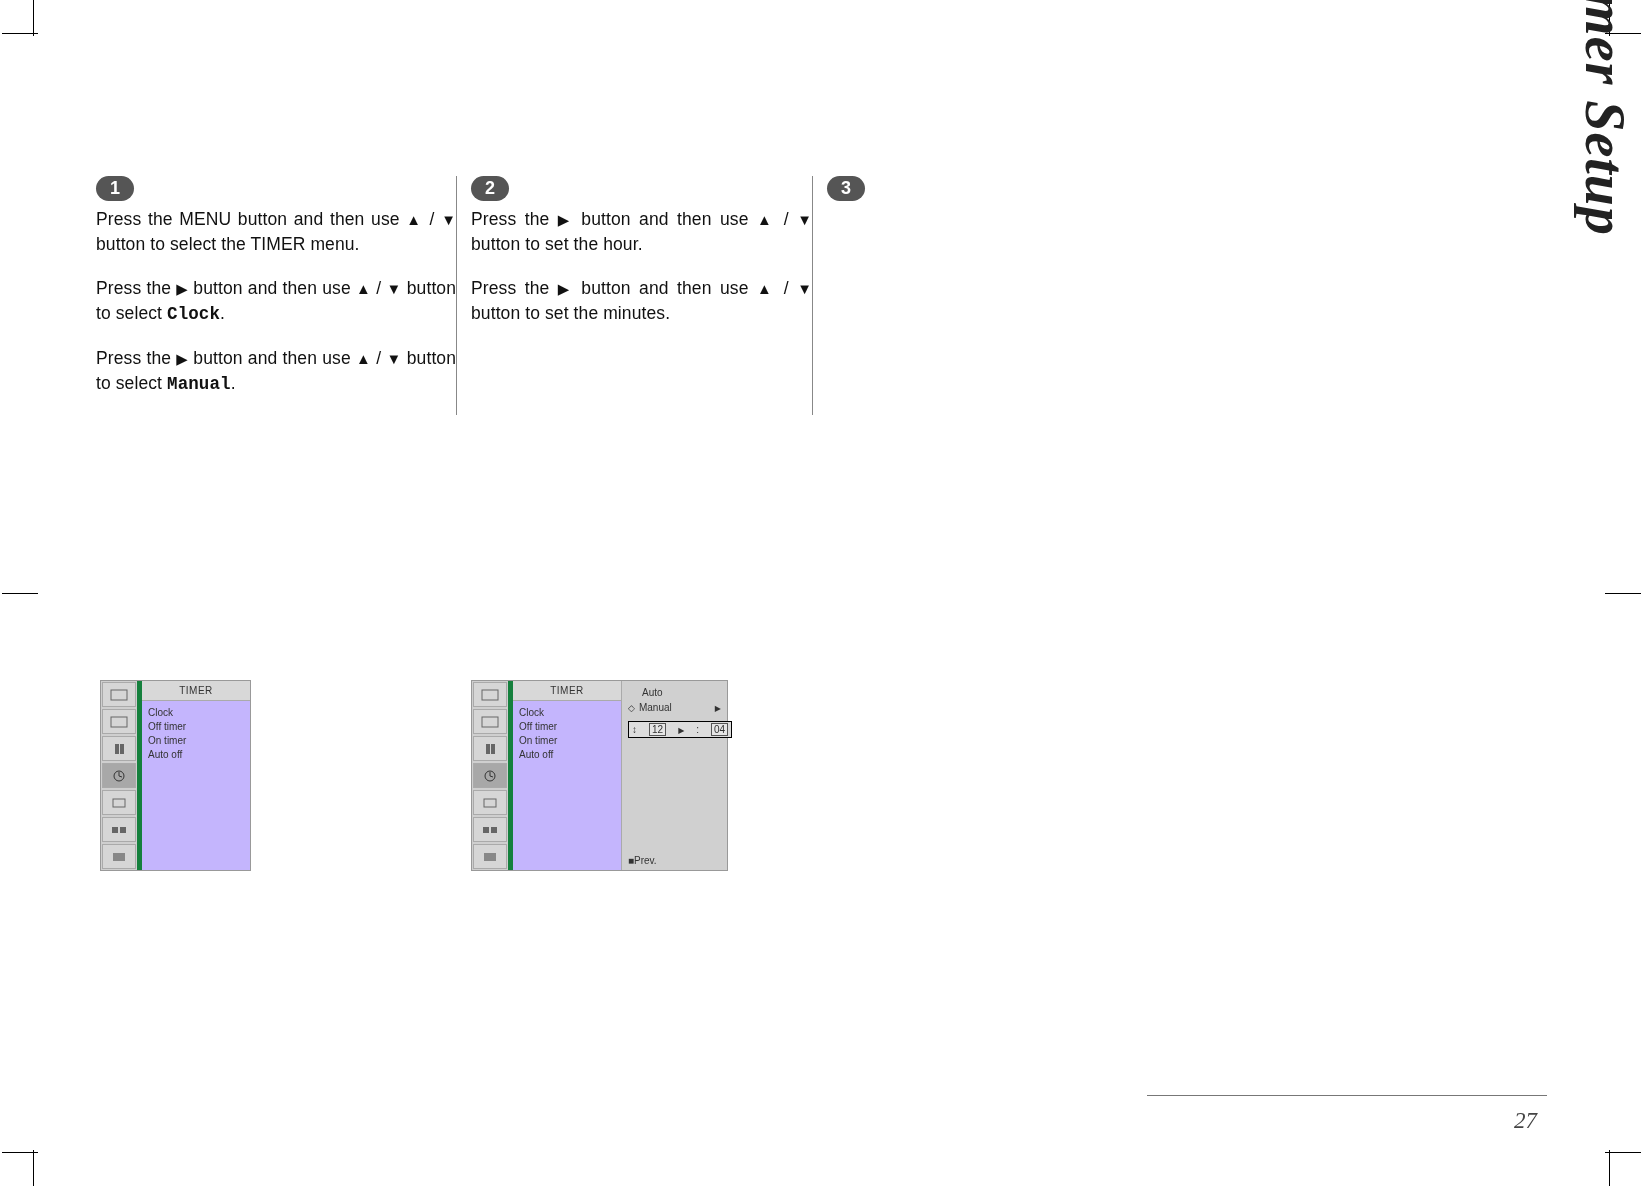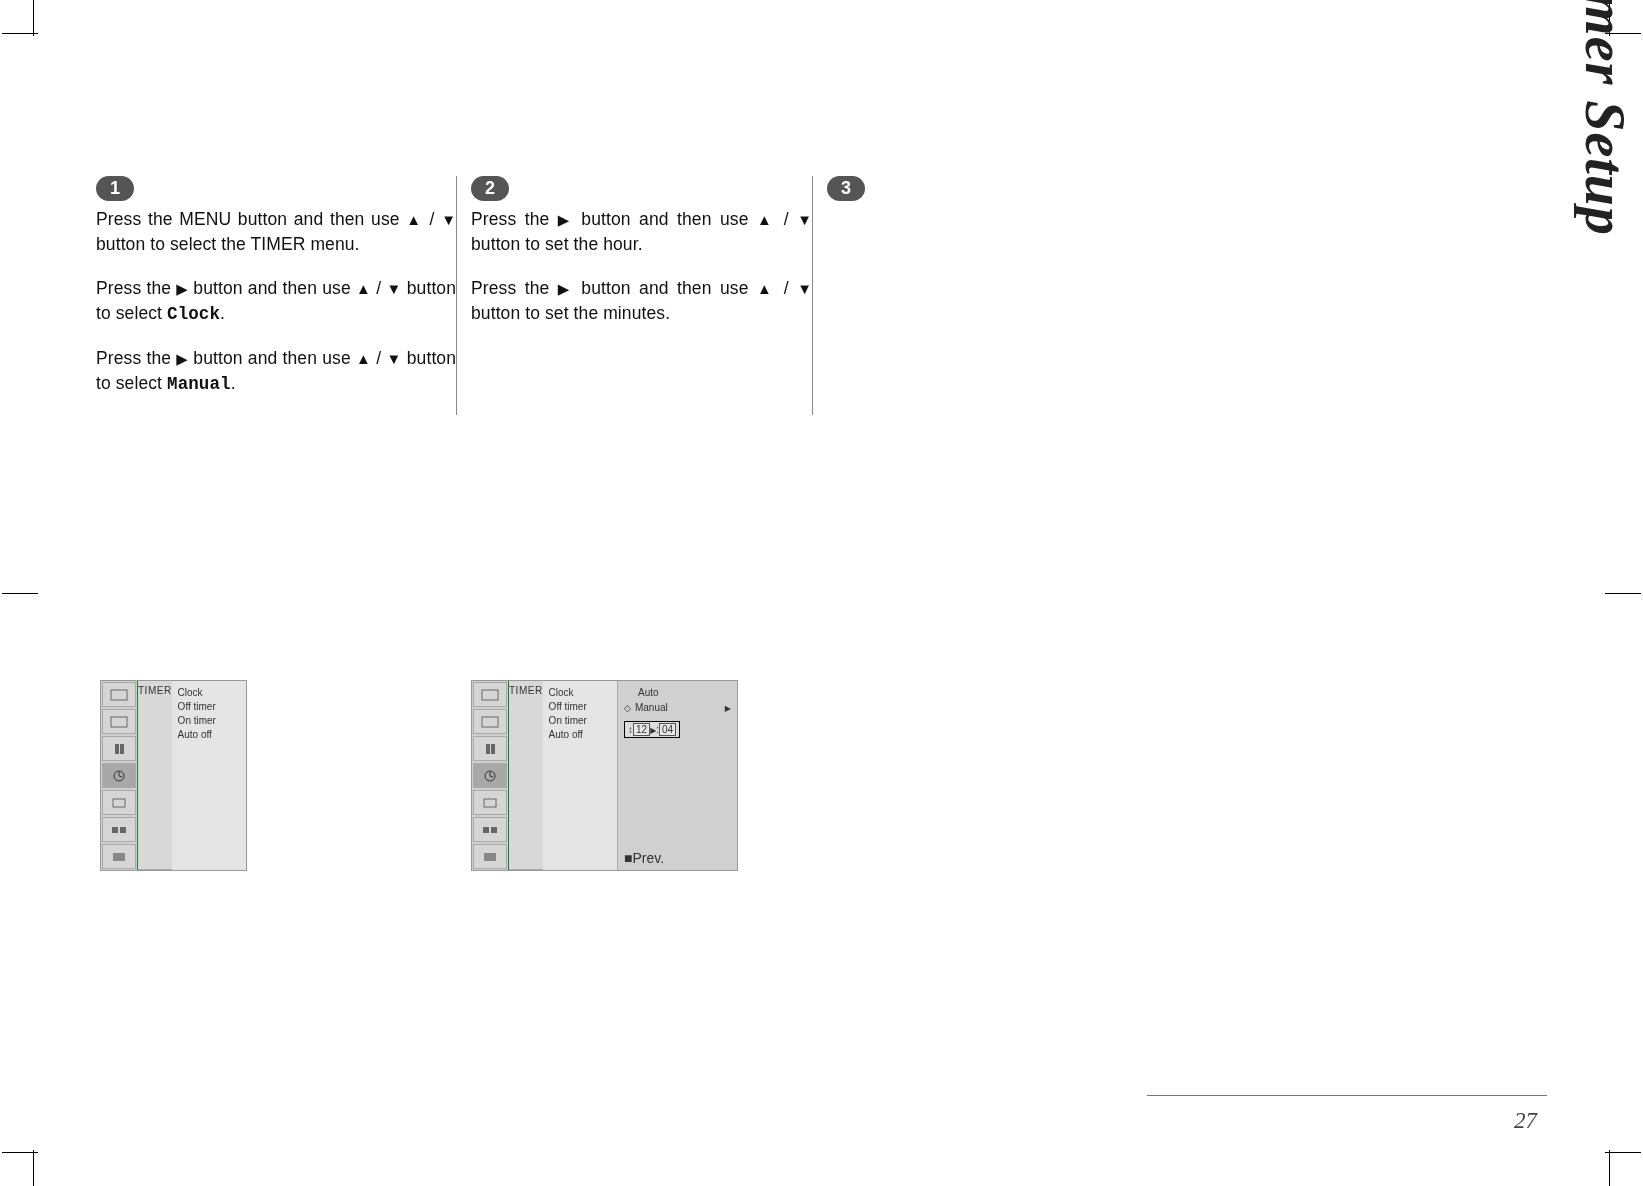--- a/index.html
+++ b/index.html
@@ -152,70 +152,71 @@
     box-sizing: border-box;
     display: flex;
     align-items: center;
     justify-content: center;
   }
   .osd .tab.sel { background: #a8a8a8; }
   .osd .tab svg { width: 18px; height: 14px; }
 
   .osd .panel {
     width: 108px;
-    background: #e5e5e5;
-    border-left: 1px solid #15803d;
+    background: #c4b5fd;
+    border-left: 5px solid #15803d;
     display: flex;
+    flex-direction: column;
   }
   .osd .panel-title {
     text-align: center;
     padding: 4px 0;
     font-size: 10px;
     border-bottom: 1px solid #aaa;
     background: #d8d8d8;
     letter-spacing: 0.5px;
   }
   .osd .panel-list { padding: 4px 6px; }
   .osd .panel-list div { padding: 1.5px 0; }
 
   .osd .subpanel {
-    width: 120px;
+    width: 106px;
     background: #d0d0d0;
     border-left: 1px solid #aaa;
     padding: 4px 6px;
     position: relative;
     box-sizing: border-box;
   }
   .osd .subpanel .opt { padding: 2px 0; display: flex; align-items: center; gap: 4px; }
   .osd .subpanel .opt .diamond::before { content: "\25C7"; font-size: 9px; }
   .osd .subpanel .opt .rarrow::before { content: "\25B6"; font-size: 8px; }
 
   .osd .timebox {
     margin-top: 6px;
     border: 1px solid #000;
     padding: 1px 3px;
     display: inline-flex;
     align-items: center;
-    gap: 0;
+    gap: 12px;
     background: #ddd;
     font-size: 10px;
   }
   .osd .timebox .cell {
     border: 1px solid #555;
     padding: 0 2px;
     background: #e6e6e6;
   }
   .osd .timebox .g-updown::before { content: "\2195"; }
   .osd .timebox .g-right::before { content: "\25B6"; font-size: 8px; }
 
   .osd .prev {
     position: absolute;
     bottom: 4px;
     left: 6px;
-    font-size: 14px;
+    font-size: 10px;
   }
   .osd .prev::before { content: "\25A0 "; }
 
   b { font-weight: 400; }
   .slab { font-family: "Courier New", monospace; font-weight: 700; }
 </style>
 </head>
 <body>
 
 <div class="page">

